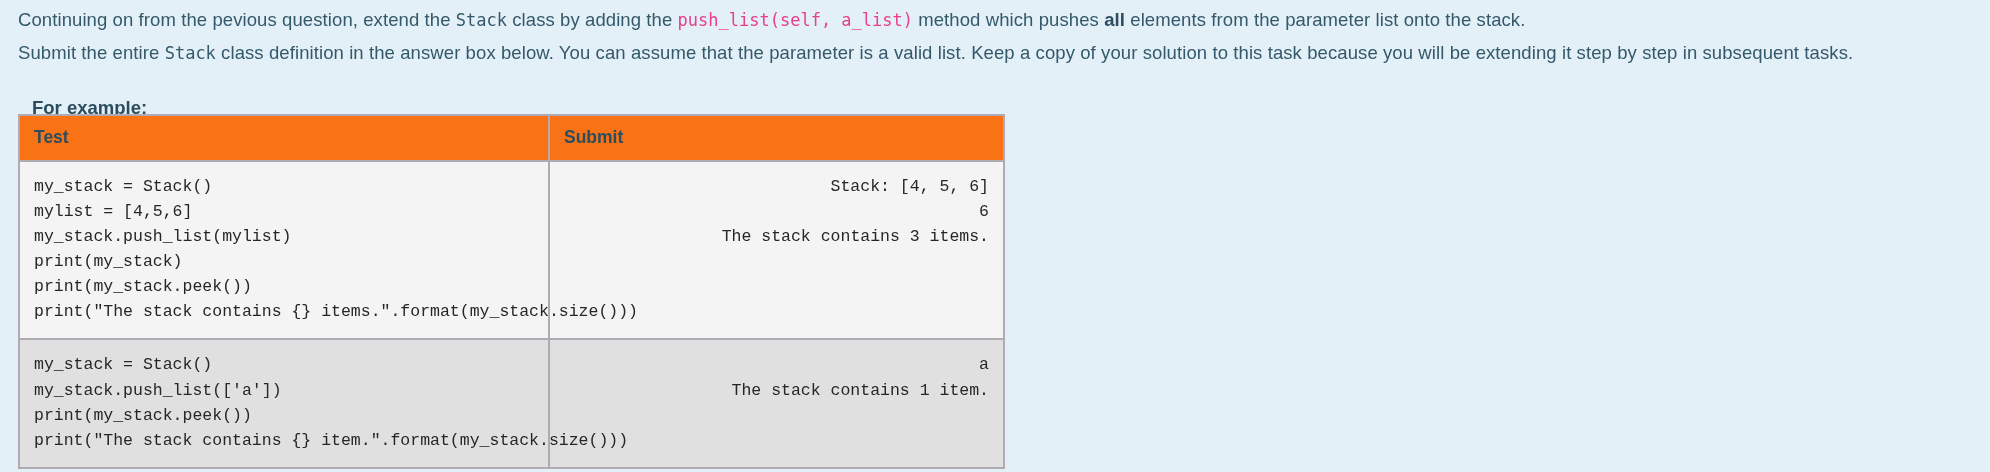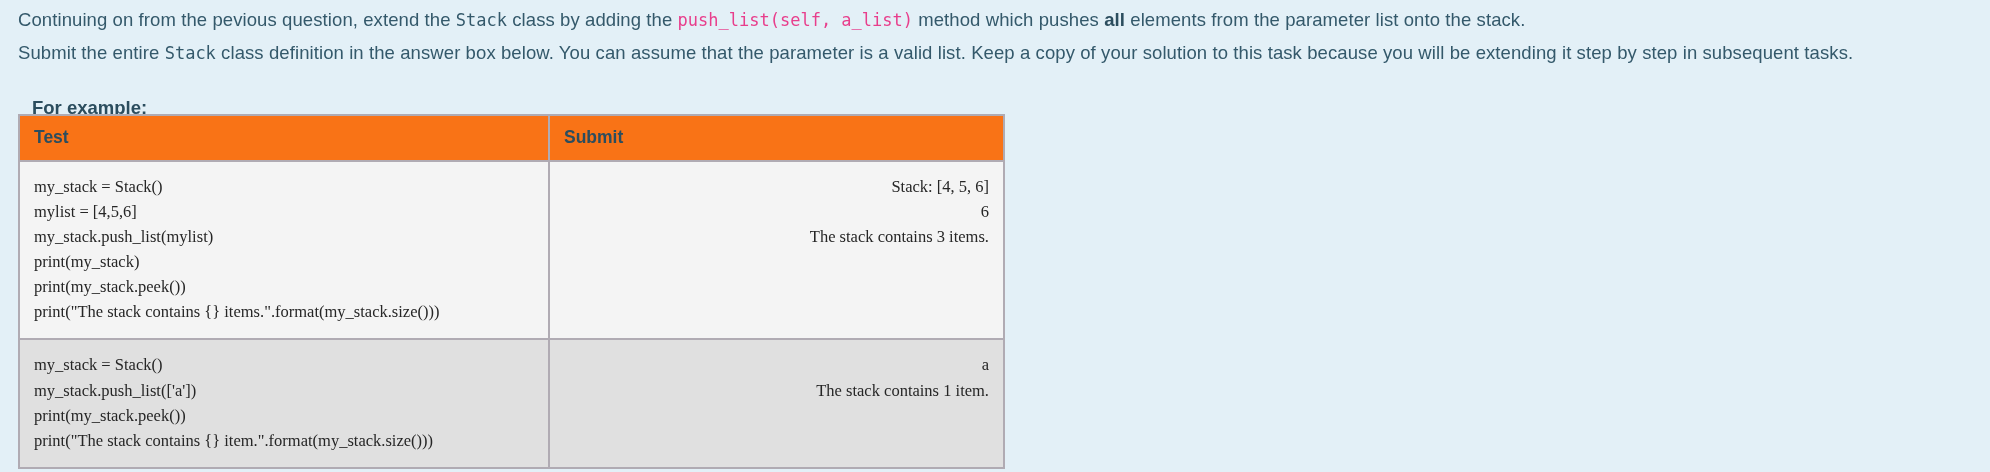--- a/index.html
+++ b/index.html
@@ -75,21 +75,21 @@
     padding: 11px 14px 12px 14px;
     border-right: 2px solid #b0abb3;
     border-bottom: 2px solid #b0abb3;
     vertical-align: middle;
   }
   table.examples th:last-child { border-right: none; }
   table.examples td {
     vertical-align: top;
     padding: 12px 14px 14px 14px;
     border-right: 2px solid #b0abb3;
-    font-family: Liberation Serif, serif;
+    font-family: Liberation Mono, monospace;
     font-size: 16.5px;
     line-height: 1.52;
     color: #262626;
     white-space: pre;
   }
   table.examples td:last-child { border-right: none; text-align: right; }
   table.examples tr.row-odd td { background: #f4f4f4; }
   table.examples tr.row-even td { background: #e0e0e0; }
   table.examples tr.row-even td { border-top: 2px solid #b0abb3; }
   col.c-test { width: 530px; }

